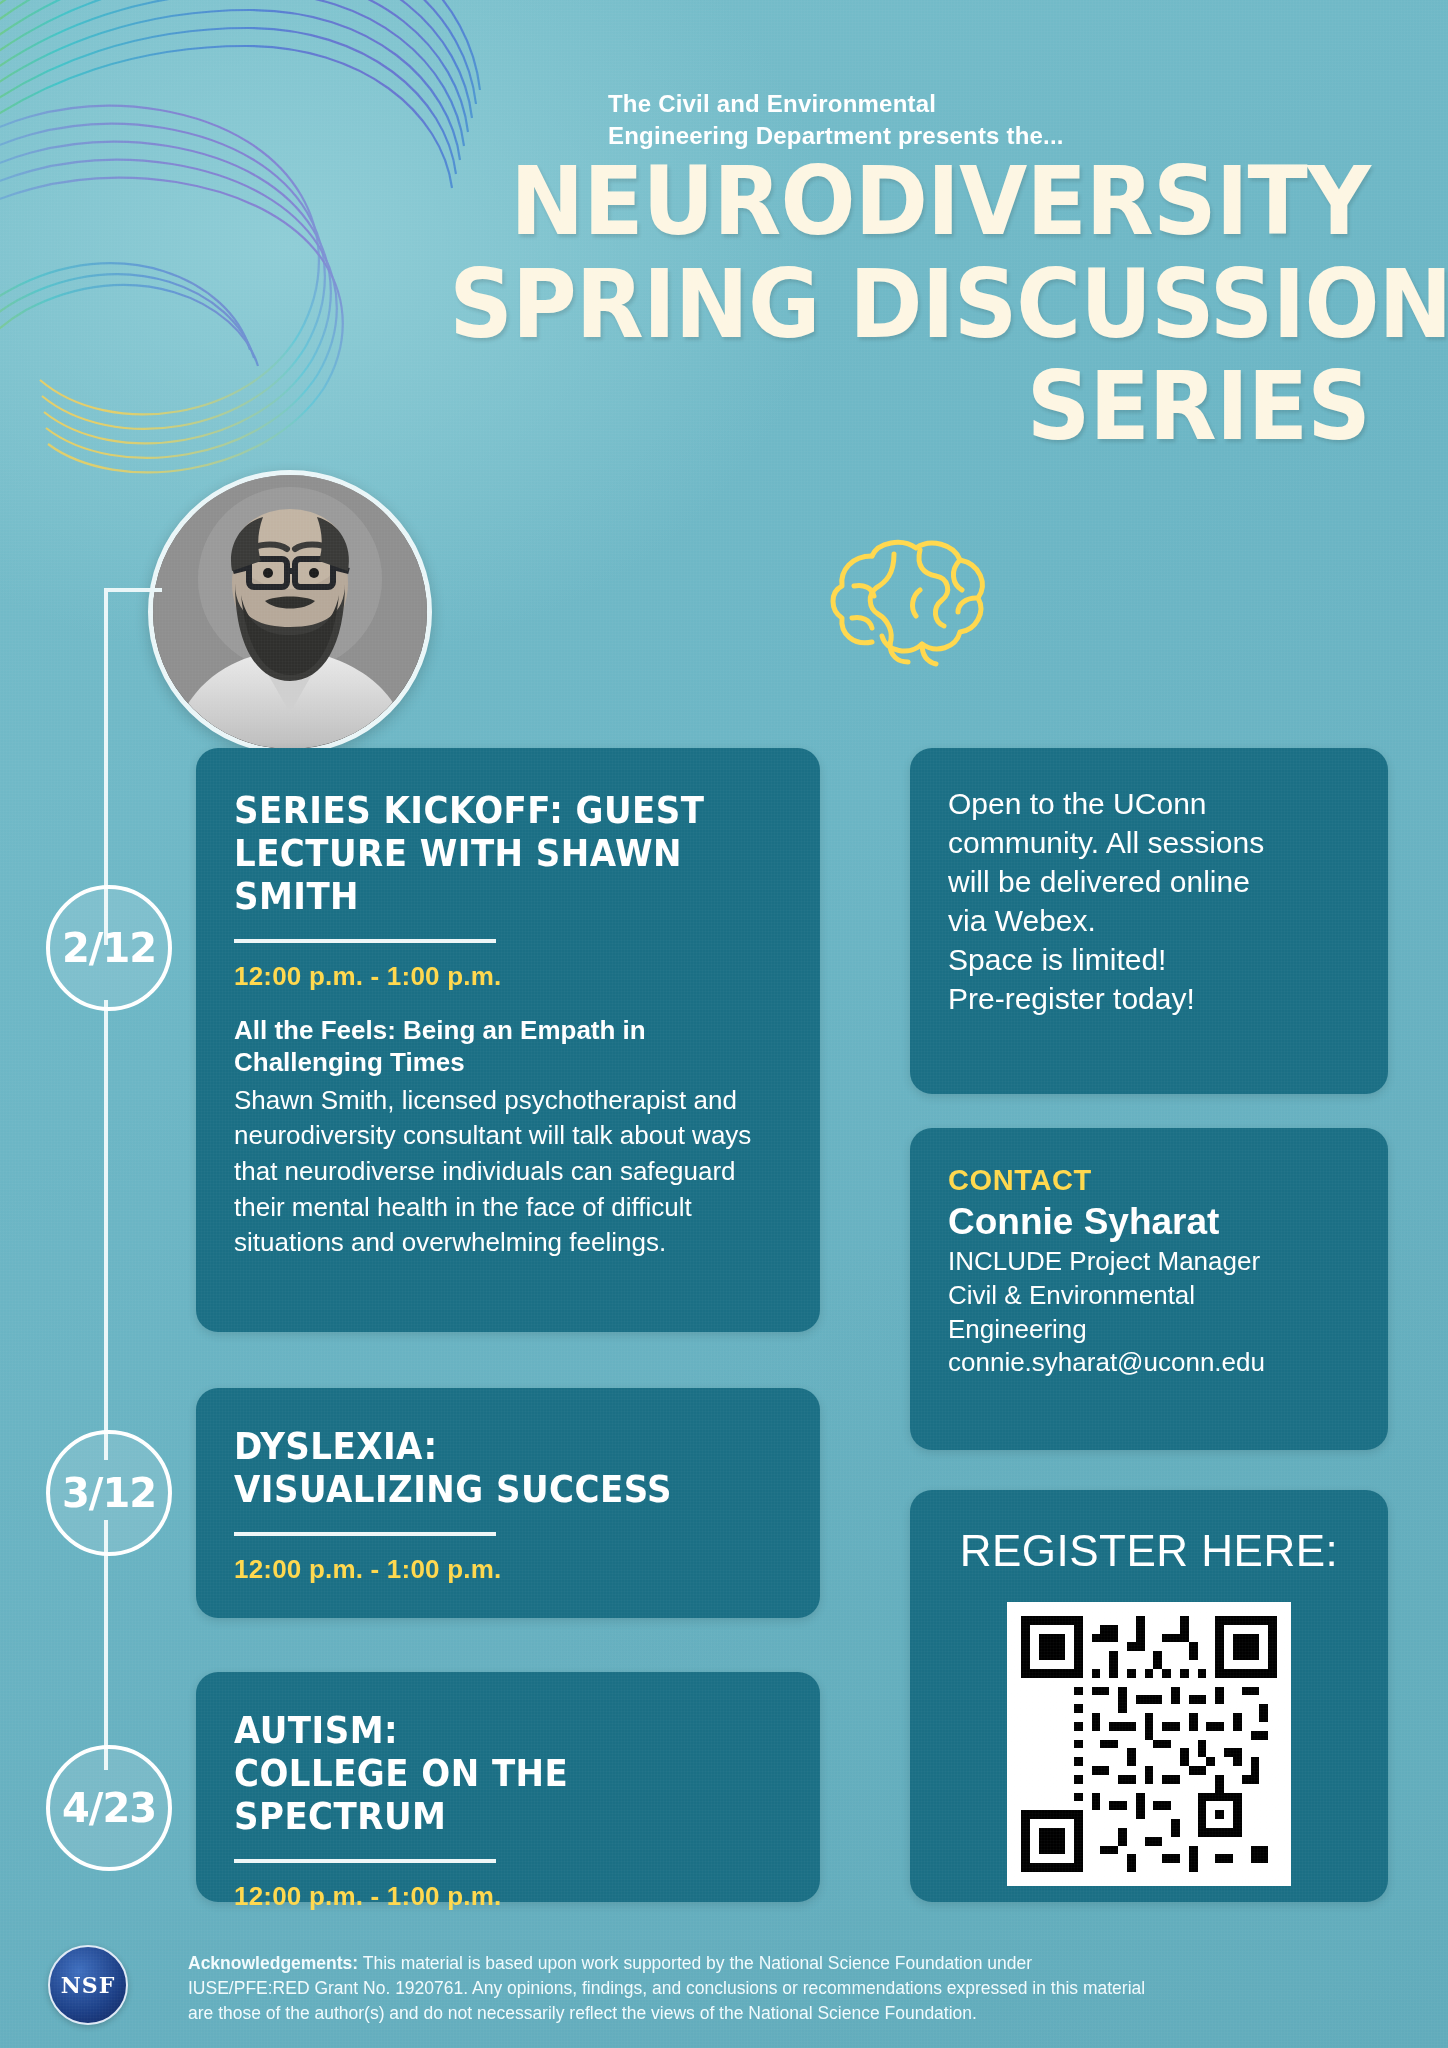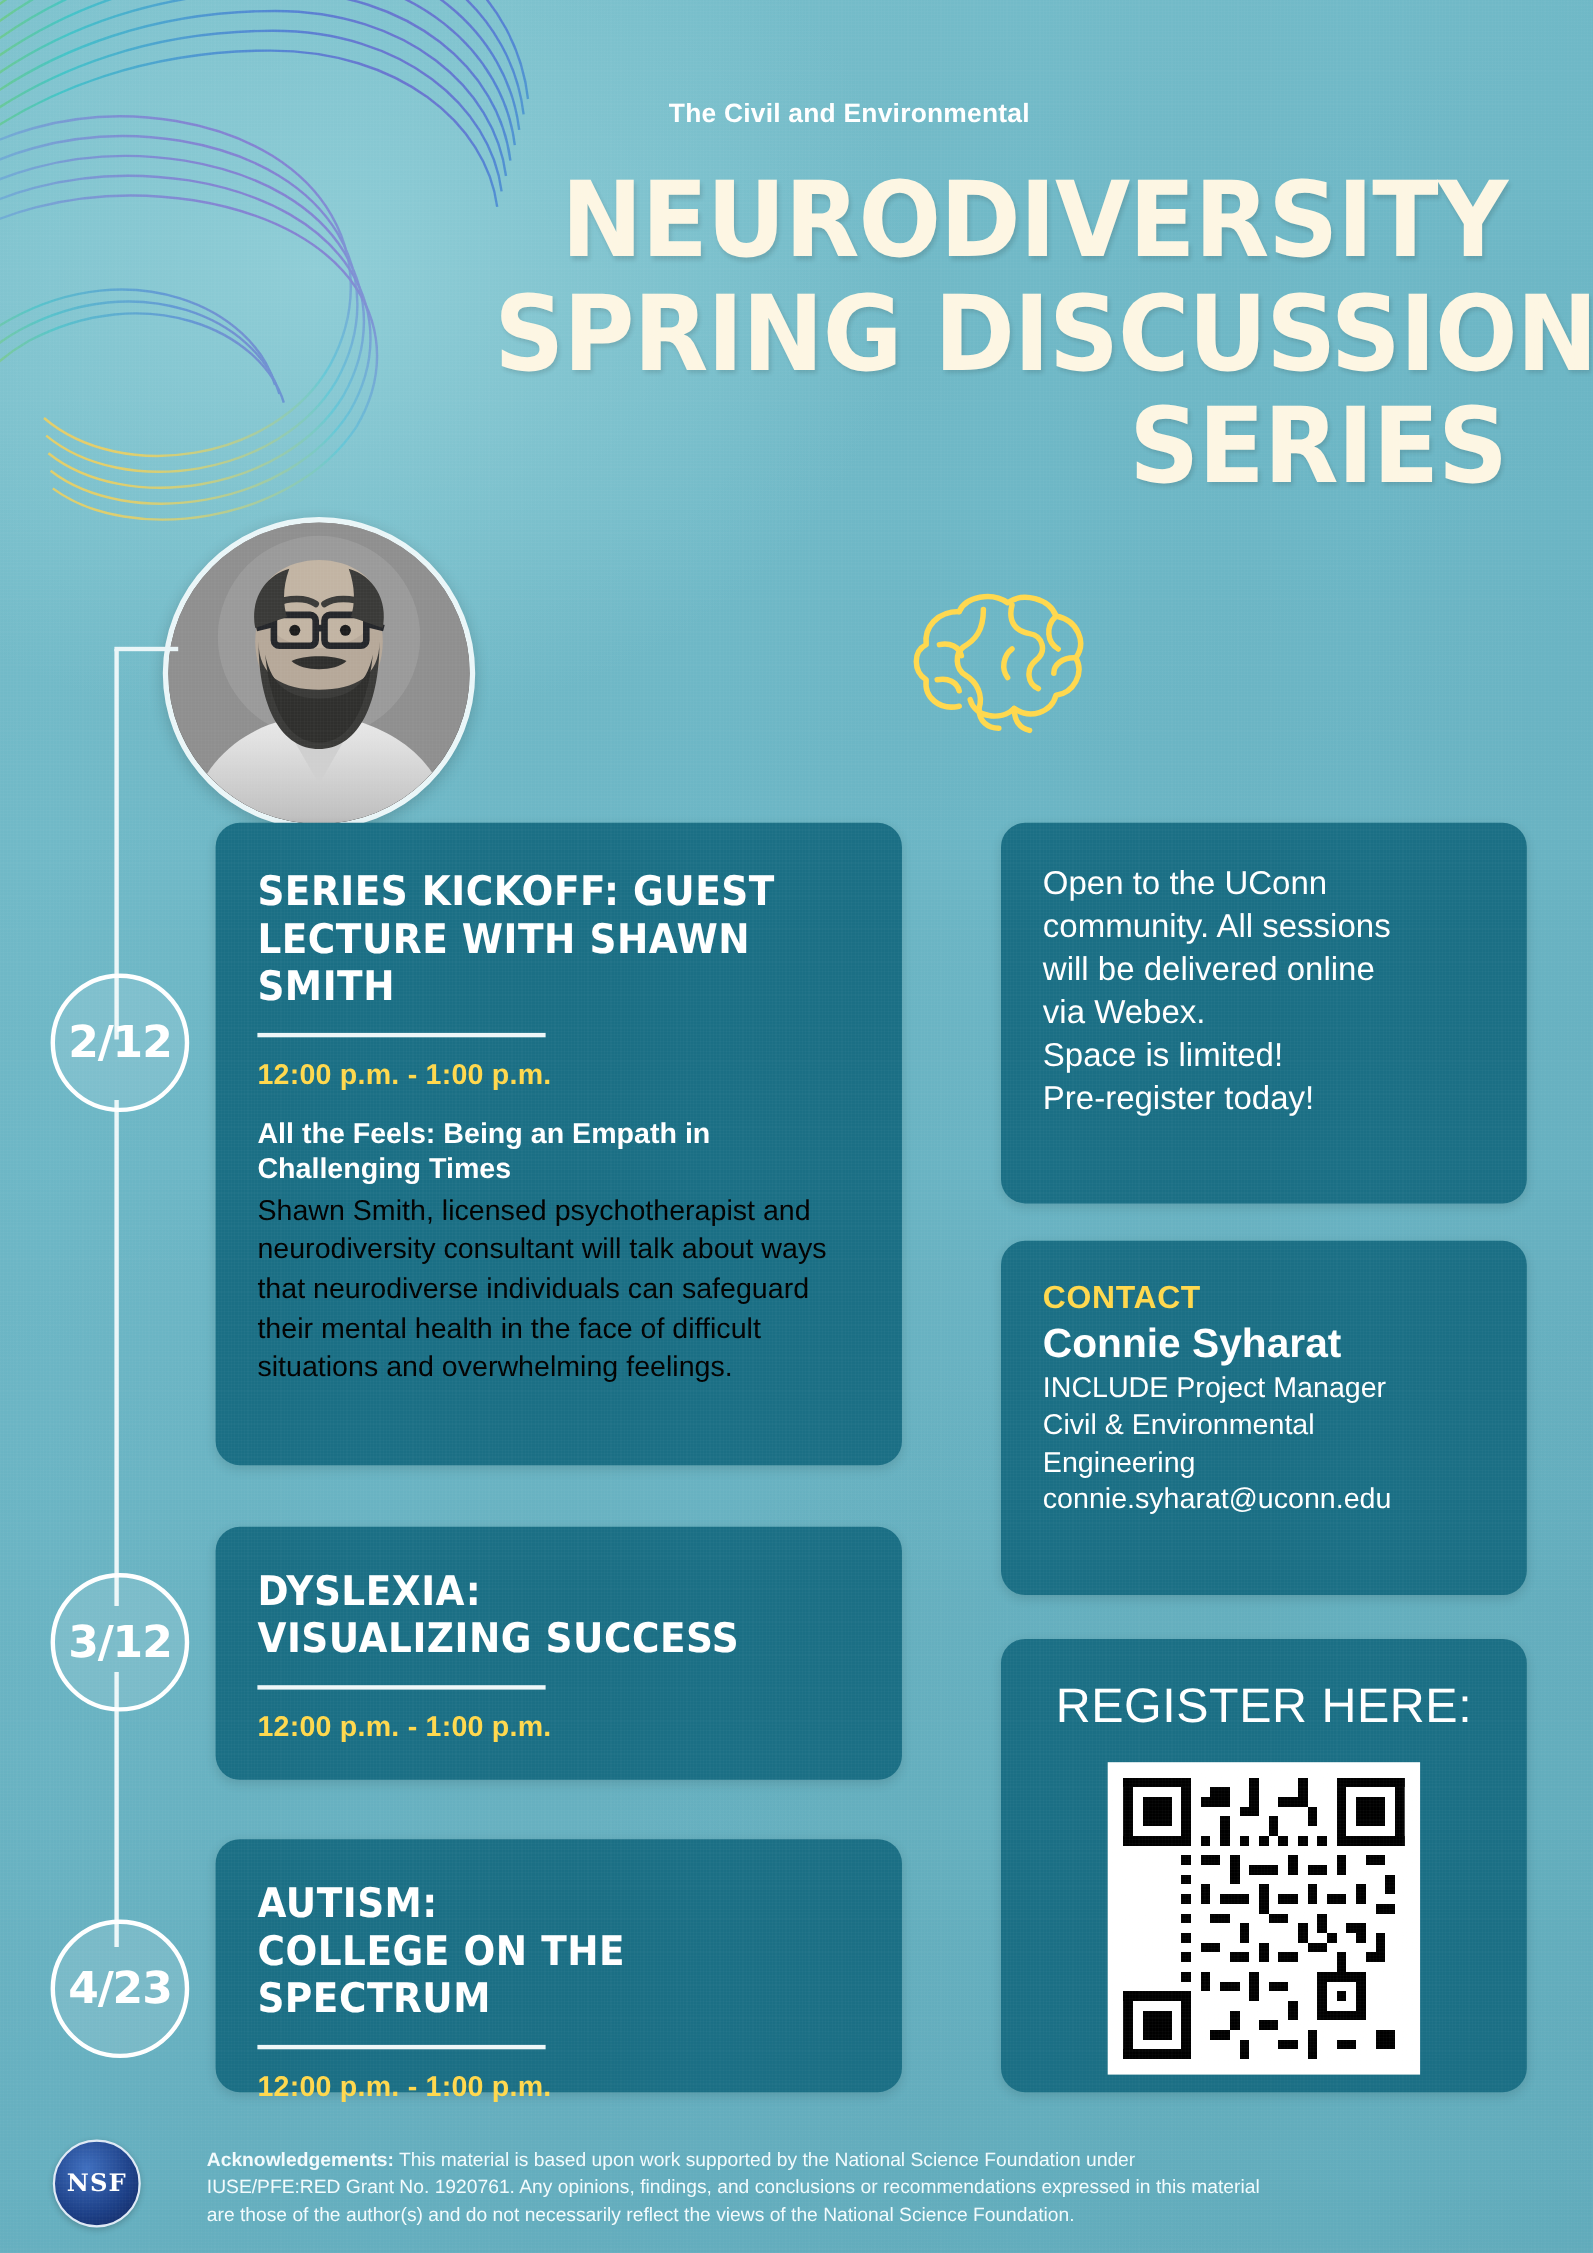--- a/index.html
+++ b/index.html
@@ -156,21 +156,21 @@
     letter-spacing: .2px;
   }
   .talk-title {
     color: #ffffff;
     font-weight: bold;
     font-size: 26px;
     line-height: 1.25;
     margin-top: 22px;
   }
   .talk-body {
-    color: #000000;
+    color: #ffffff;
     font-size: 26px;
     line-height: 1.37;
     margin-top: 4px;
   }
 
   
   .info-text {
     color: #ffffff;
     font-size: 30px;
     line-height: 1.3;
@@ -283,20 +283,21 @@
       <g stroke="url(#g1)" opacity="0.7">
         <path d="M120,700 C60,600 70,470 180,410 C290,350 400,400 420,470"></path>
         <path d="M134,706 C74,606 84,478 188,420 C296,362 404,410 424,478"></path>
         <path d="M148,712 C88,612 98,486 196,430 C302,374 408,420 428,486"></path>
       </g>
     </g>
   </svg>
 
   <div class="presents">
     <span>The Civil and Environmental</span><br>
+    <span>Engineering Department presents the...</span>
   </div>
 
   <div class="title-block">
     <span class="title-line">NEURODIVERSITY</span>
     <span class="title-line">SPRING DISCUSSION</span>
     <span class="title-line">SERIES</span>
   </div>
 
   <svg class="brain-icon" viewBox="0 0 175 140">
     <g fill="none" stroke="#ffd84d" stroke-width="5" stroke-linecap="round" stroke-linejoin="round">

